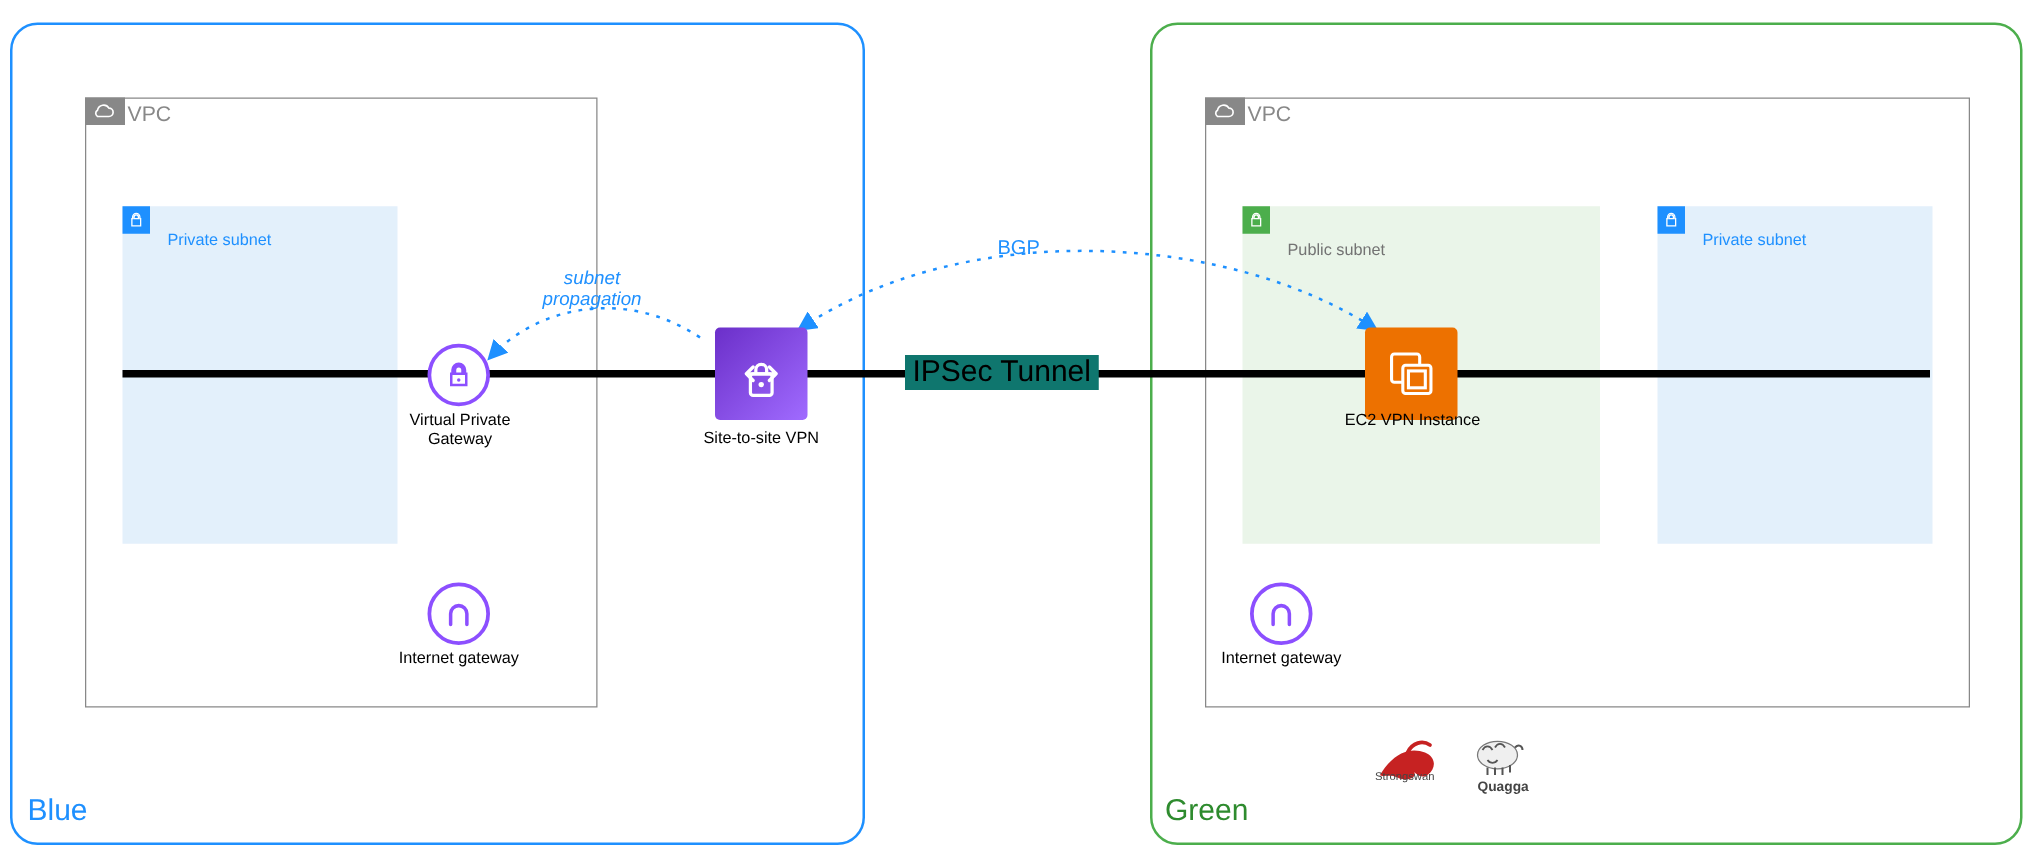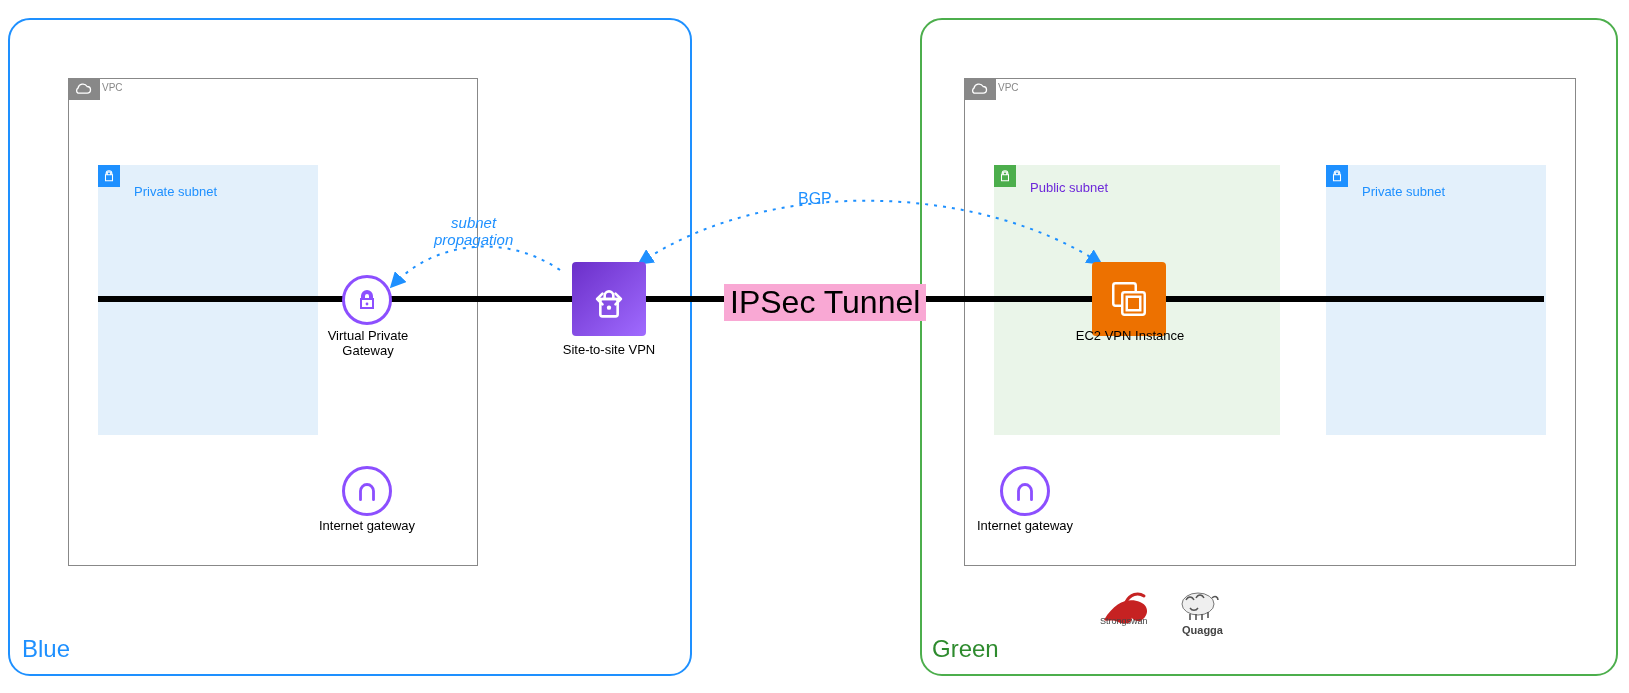--- a/index.html
+++ b/index.html
@@ -1,26 +1,26 @@
 <!DOCTYPE html>
 <html><head>
 <meta charset="utf-8">
 <style>
 html,body{margin:0;padding:0;width:1629px;height:693px;font-family:Arial,Helvetica,sans-serif;background:#fff;overflow:hidden}
 .abs{position:absolute}
 .region{border:2px solid;border-radius:22px}
 .region-label{font-size:24px;font-weight:normal}
 .vpc-box{border:1px solid #888}
 .vpc-tab{background:#888;color:#fff;display:flex;align-items:center;padding:0 5px;height:22px;width:22px}
-.vpc-label{color:#888;font-size:10px;position:absolute}
+.vpc-label{color:#888;font-size:17px;position:absolute}
 .subnet-tab{width:22px;height:22px;display:flex;align-items:center;justify-content:center;color:#fff}
 .subnet-label{font-size:13px;margin-left:6px;margin-top:16px}
 .node-label{font-size:13px;text-align:center;color:#000}
 .tunnel-line{height:6px;background:#000}
-.tunnel-label{font-size:32px;font-weight:500;background:#f9a8d4;padding:0 6px}
+.tunnel-label{font-size:24px;font-weight:500;background:#0f766e;padding:0 6px}
 .igw-circle{width:44px;height:44px;border:3px solid #8c4fff;border-radius:50%;display:flex;align-items:center;justify-content:center}
 .vgw-circle{width:44px;height:44px;border:3px solid #8c4fff;border-radius:50%;background:#fff;display:flex;align-items:center;justify-content:center}
 .s2s-icon{width:74px;height:74px;background:linear-gradient(135deg,#6b2fc9,#a06bff);border-radius:4px;display:flex;align-items:center;justify-content:center}
 .ec2-icon{width:74px;height:74px;background:#ed7100;border-radius:4px;display:flex;align-items:center;justify-content:center;position:relative}
 .brand-text{font-size:11px;color:#444}
 </style>
 </head>
 <body>
 
 <div class="abs region" style="left:8px;top:18px;width:680px;height:654px;border-color:#1e90ff"></div>
@@ -52,21 +52,21 @@
     </svg>
 </div>
 <div class="abs subnet-label" style="left:128px;top:168px;color:#1e90ff">Private subnet</div>
 
 <div class="abs" style="left:994px;top:165px;width:286px;height:270px;background:#eaf5e9"></div>
 <div class="abs subnet-tab" style="left:994px;top:165px;background:#4cae4c">
   <svg viewBox="0 0 24 24" width="14" height="14">
       <path d="M7 10V8a5 5 0 0 1 10 0v2h1v10H6V10h1zm2 0h6V8a3 3 0 0 0-6 0v2z" fill="none" stroke="#fff" stroke-width="1.8"></path>
     </svg>
 </div>
-<div class="abs subnet-label" style="left:1024px;top:164px;color:#6d28d9">Public subnet</div>
+<div class="abs subnet-label" style="left:1024px;top:176px;color:#737373">Public subnet</div>
 
 <div class="abs" style="left:1326px;top:165px;width:220px;height:270px;background:#e3f0fb"></div>
 <div class="abs subnet-tab" style="left:1326px;top:165px;background:#1e90ff">
   <svg viewBox="0 0 24 24" width="14" height="14">
       <path d="M7 10V8a5 5 0 0 1 10 0v2h1v10H6V10h1zm2 0h6V8a3 3 0 0 0-6 0v2z" fill="none" stroke="#fff" stroke-width="1.8"></path>
     </svg>
 </div>
 <div class="abs subnet-label" style="left:1356px;top:168px;color:#1e90ff">Private subnet</div>
 
 <div class="abs tunnel-line" style="left:98px;top:296px;width:1446px"></div>

